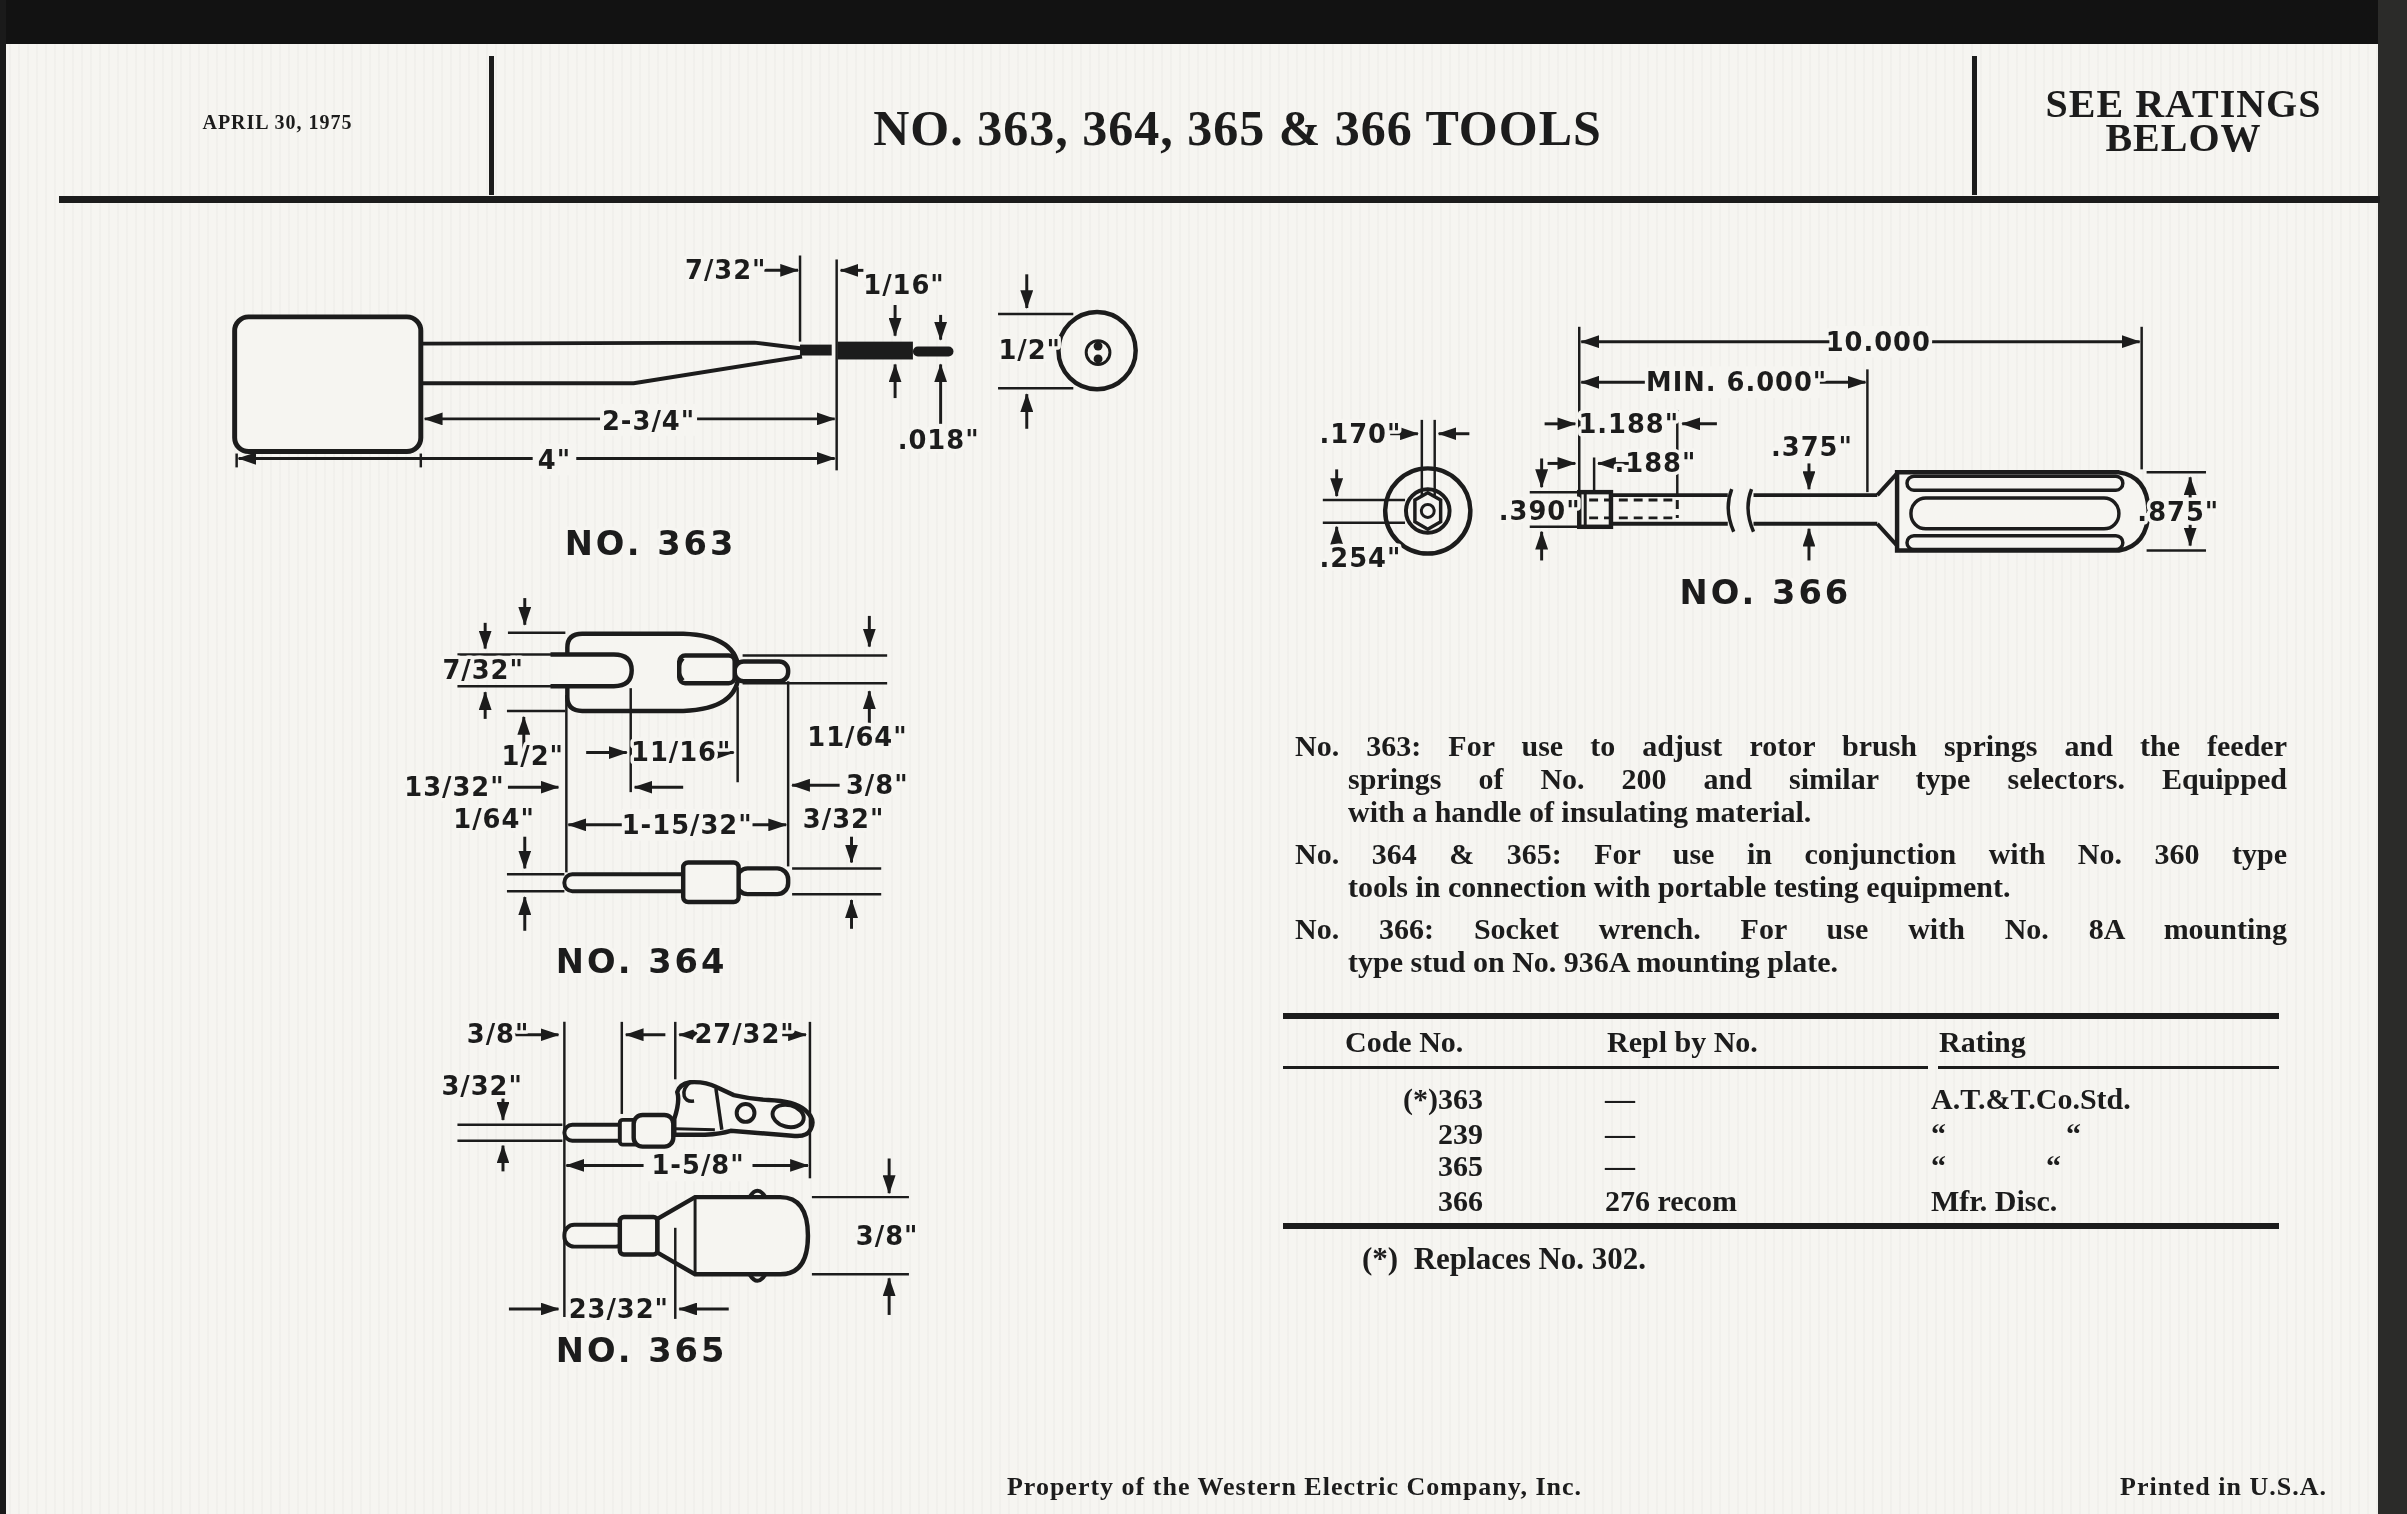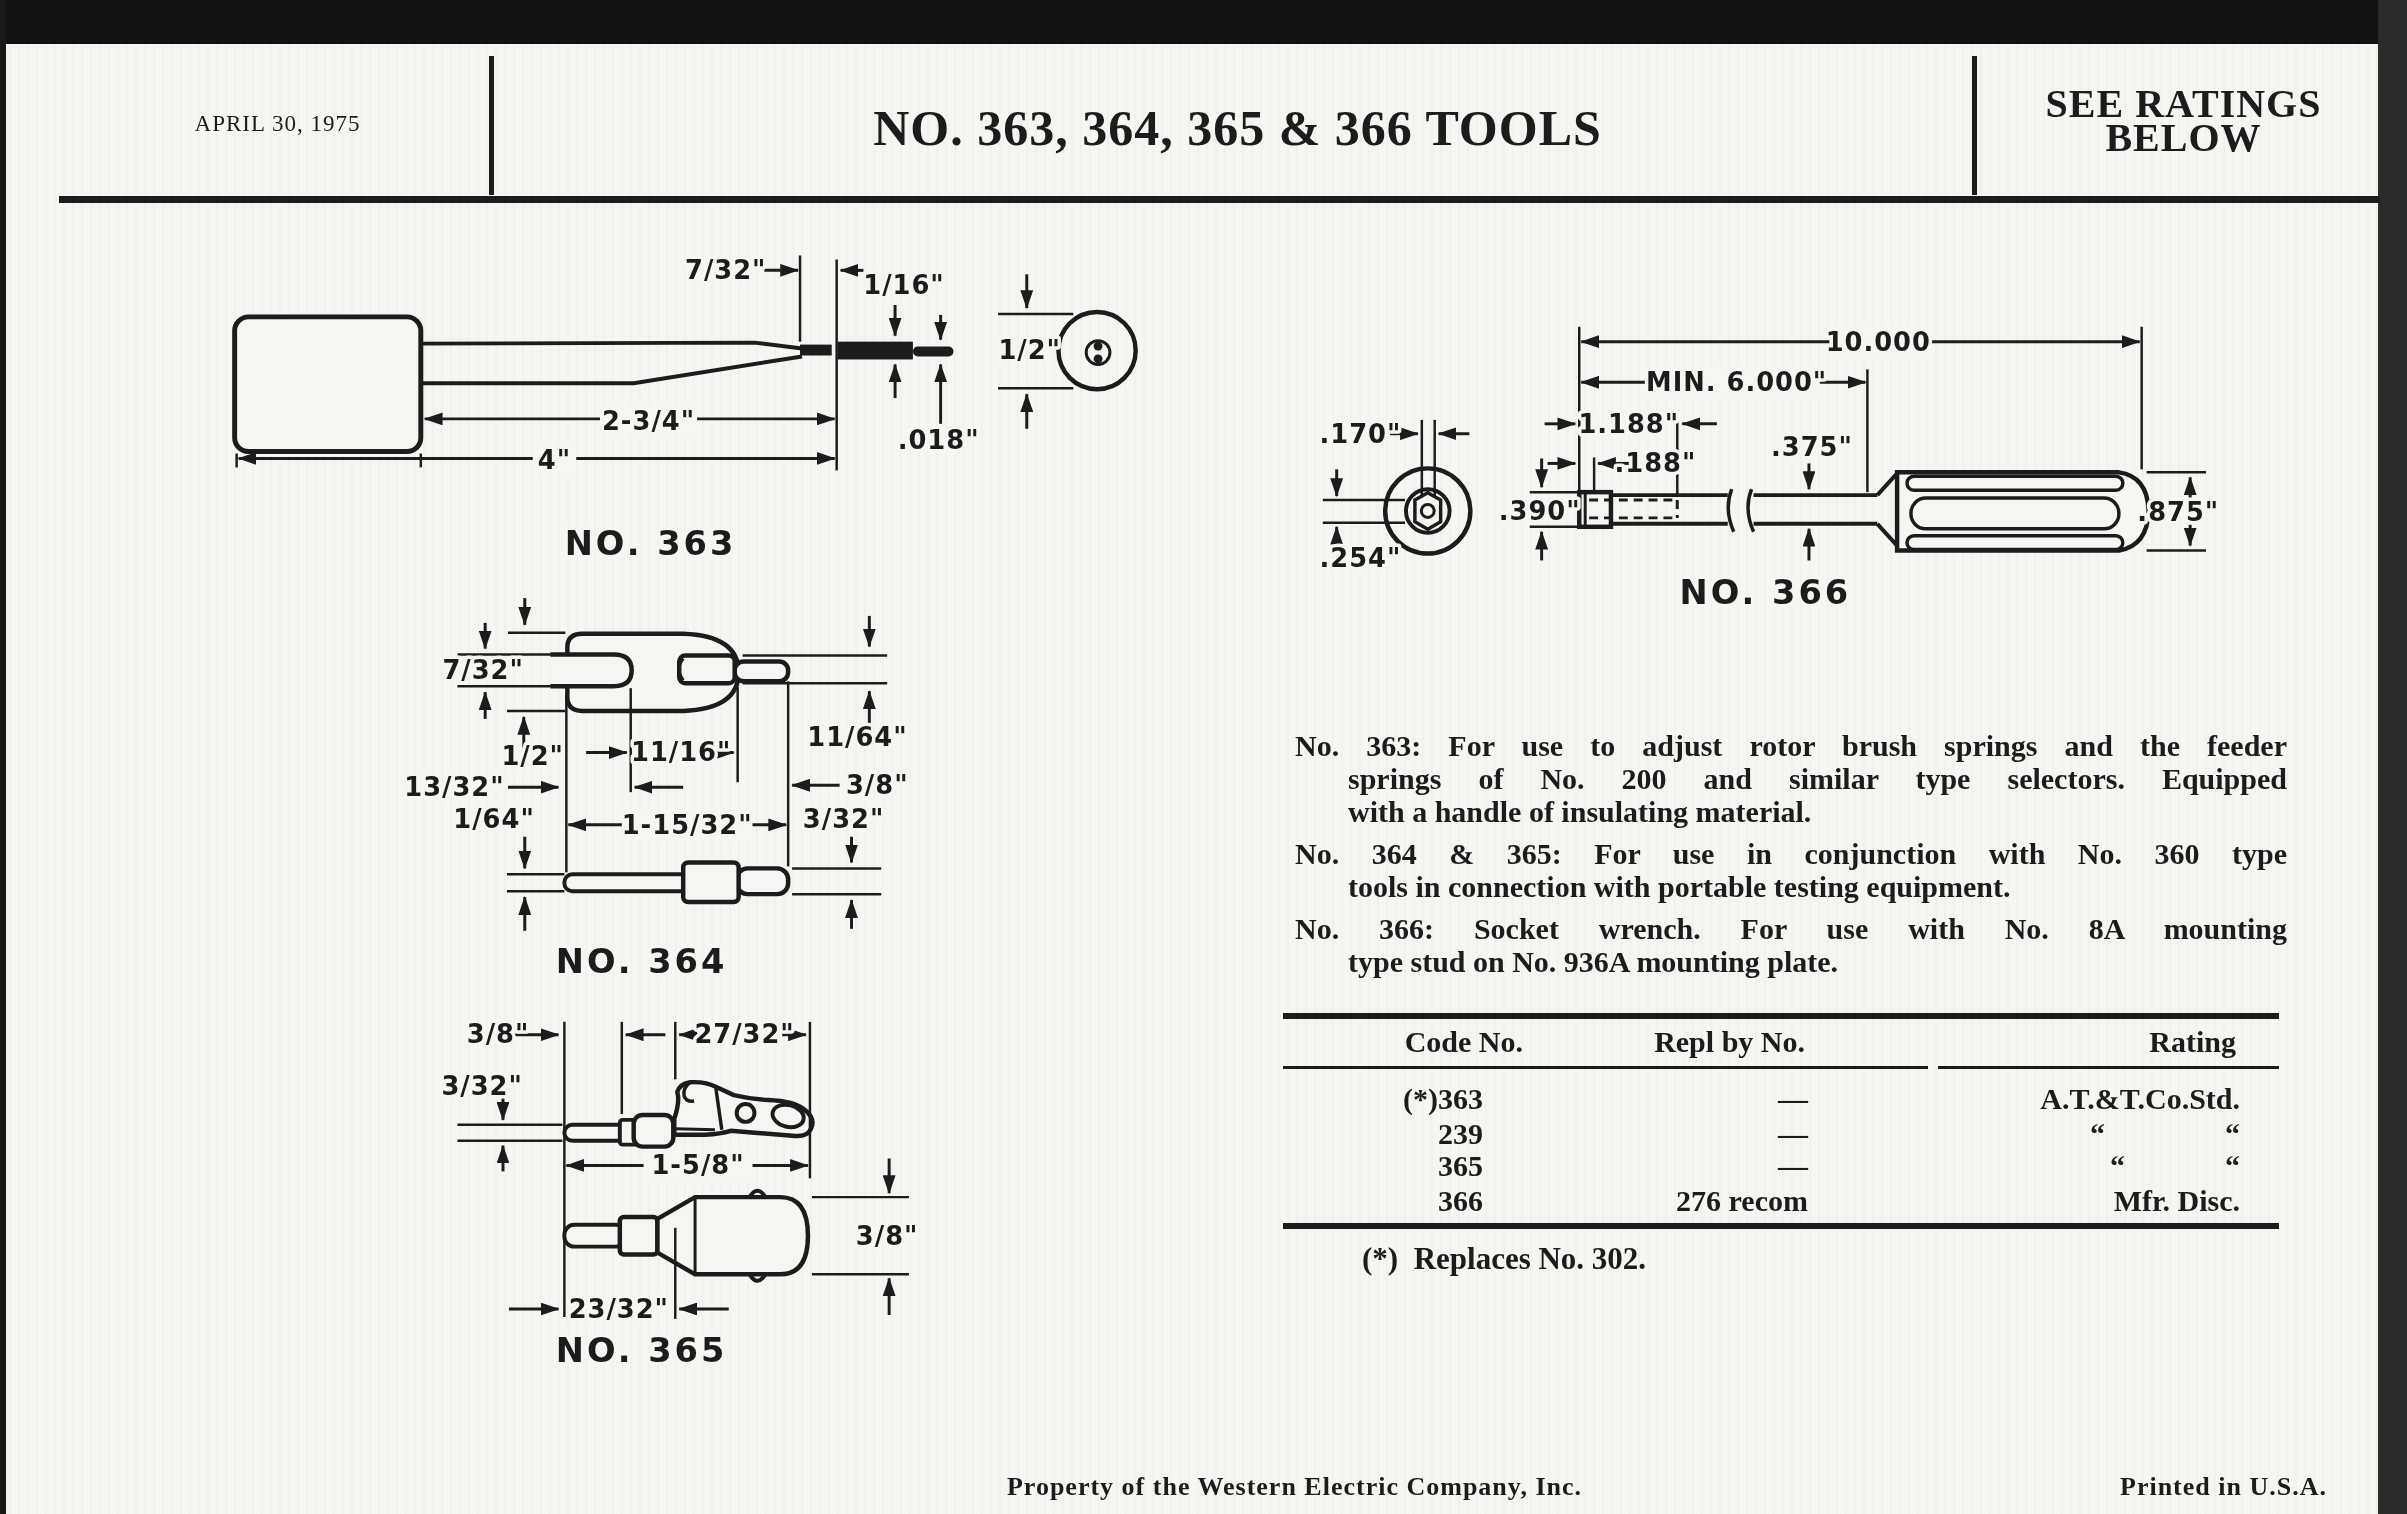--- a/index.html
+++ b/index.html
@@ -8,39 +8,39 @@
     background:#f6f5f1;
     background-image:repeating-linear-gradient(90deg, rgba(0,0,0,0.02) 0 2px, rgba(0,0,0,0) 2px 9px);
     font-family:"Liberation Serif", serif;color:#1c1c1c;
   }
   .abs{position:absolute;}
   .bar-top{left:0;top:0;width:2408px;height:44px;background:#121212;}
   .bar-left{left:0;top:0;width:6px;height:1515px;background:#1a1a1a;}
   .bar-right{left:2378px;top:0;width:30px;height:1515px;background:#2b2b29;}
   .hdr-divider{width:5px;height:139px;top:56px;background:#1c1c1c;}
   .hdr-rule{left:59px;top:196px;width:2321px;height:7px;background:#1c1c1c;}
-  .hdr-date{left:119px;top:111px;width:317px;text-align:center;font-size:23px;font-weight:normal;letter-spacing:1px;}
+  .hdr-date{left:119px;top:111px;width:317px;text-align:center;font-size:20px;font-weight:bold;letter-spacing:1px;}
   .hdr-title{left:594px;top:99px;width:1287px;text-align:center;font-size:50px;font-weight:bold;letter-spacing:1px;}
   .hdr-ratings{left:2020px;top:87px;width:327px;text-align:center;font-size:40px;font-weight:bold;line-height:34px;letter-spacing:1px;}
   svg.draw{left:0;top:0;width:2408px;height:1515px;}
   svg.draw text{
     font-family:"DejaVu Sans", sans-serif;font-weight:bold;font-size:26px;letter-spacing:1px;
     fill:#1c1c1c;text-anchor:middle;
     paint-order:stroke fill;stroke:#f6f5f1;stroke-width:7px;stroke-linejoin:round;
   }
   svg.draw text.big{font-size:34px;letter-spacing:3px;}
   .desc{left:1295px;top:729px;width:992px;font-size:30px;line-height:33px;font-weight:bold;}
   .desc .para{margin:0 0 9px 0;}
   .dline{text-align:justify;text-align-last:justify;}
   .dline.last{text-align-last:auto;}
   .dline.cont{margin-left:53px;}
   .rt{left:1283px;top:1013px;width:996px;height:257px;font-weight:bold;font-size:30px;}
   .rt .rule{position:absolute;background:#1c1c1c;}
   .rt .cell{position:absolute;height:36px;white-space:pre;}
-  .tr-c{text-align:right;} .tr-r{text-align:right;}
+  .tr-c{text-align:left;} .tr-r{text-align:right;}
   .footnote{left:1362px;top:1241px;font-size:31px;font-weight:bold;white-space:pre;}
   .footer-left{left:953px;top:1472px;width:683px;text-align:center;font-size:26px;font-weight:bold;letter-spacing:1px;}
   .footer-right{left:2095px;top:1472px;width:257px;text-align:center;font-size:26px;font-weight:bold;letter-spacing:1px;}
 </style>
 </head>
 <body>
 
 <div class="page">
 
   <div class="abs bar-top"></div>

